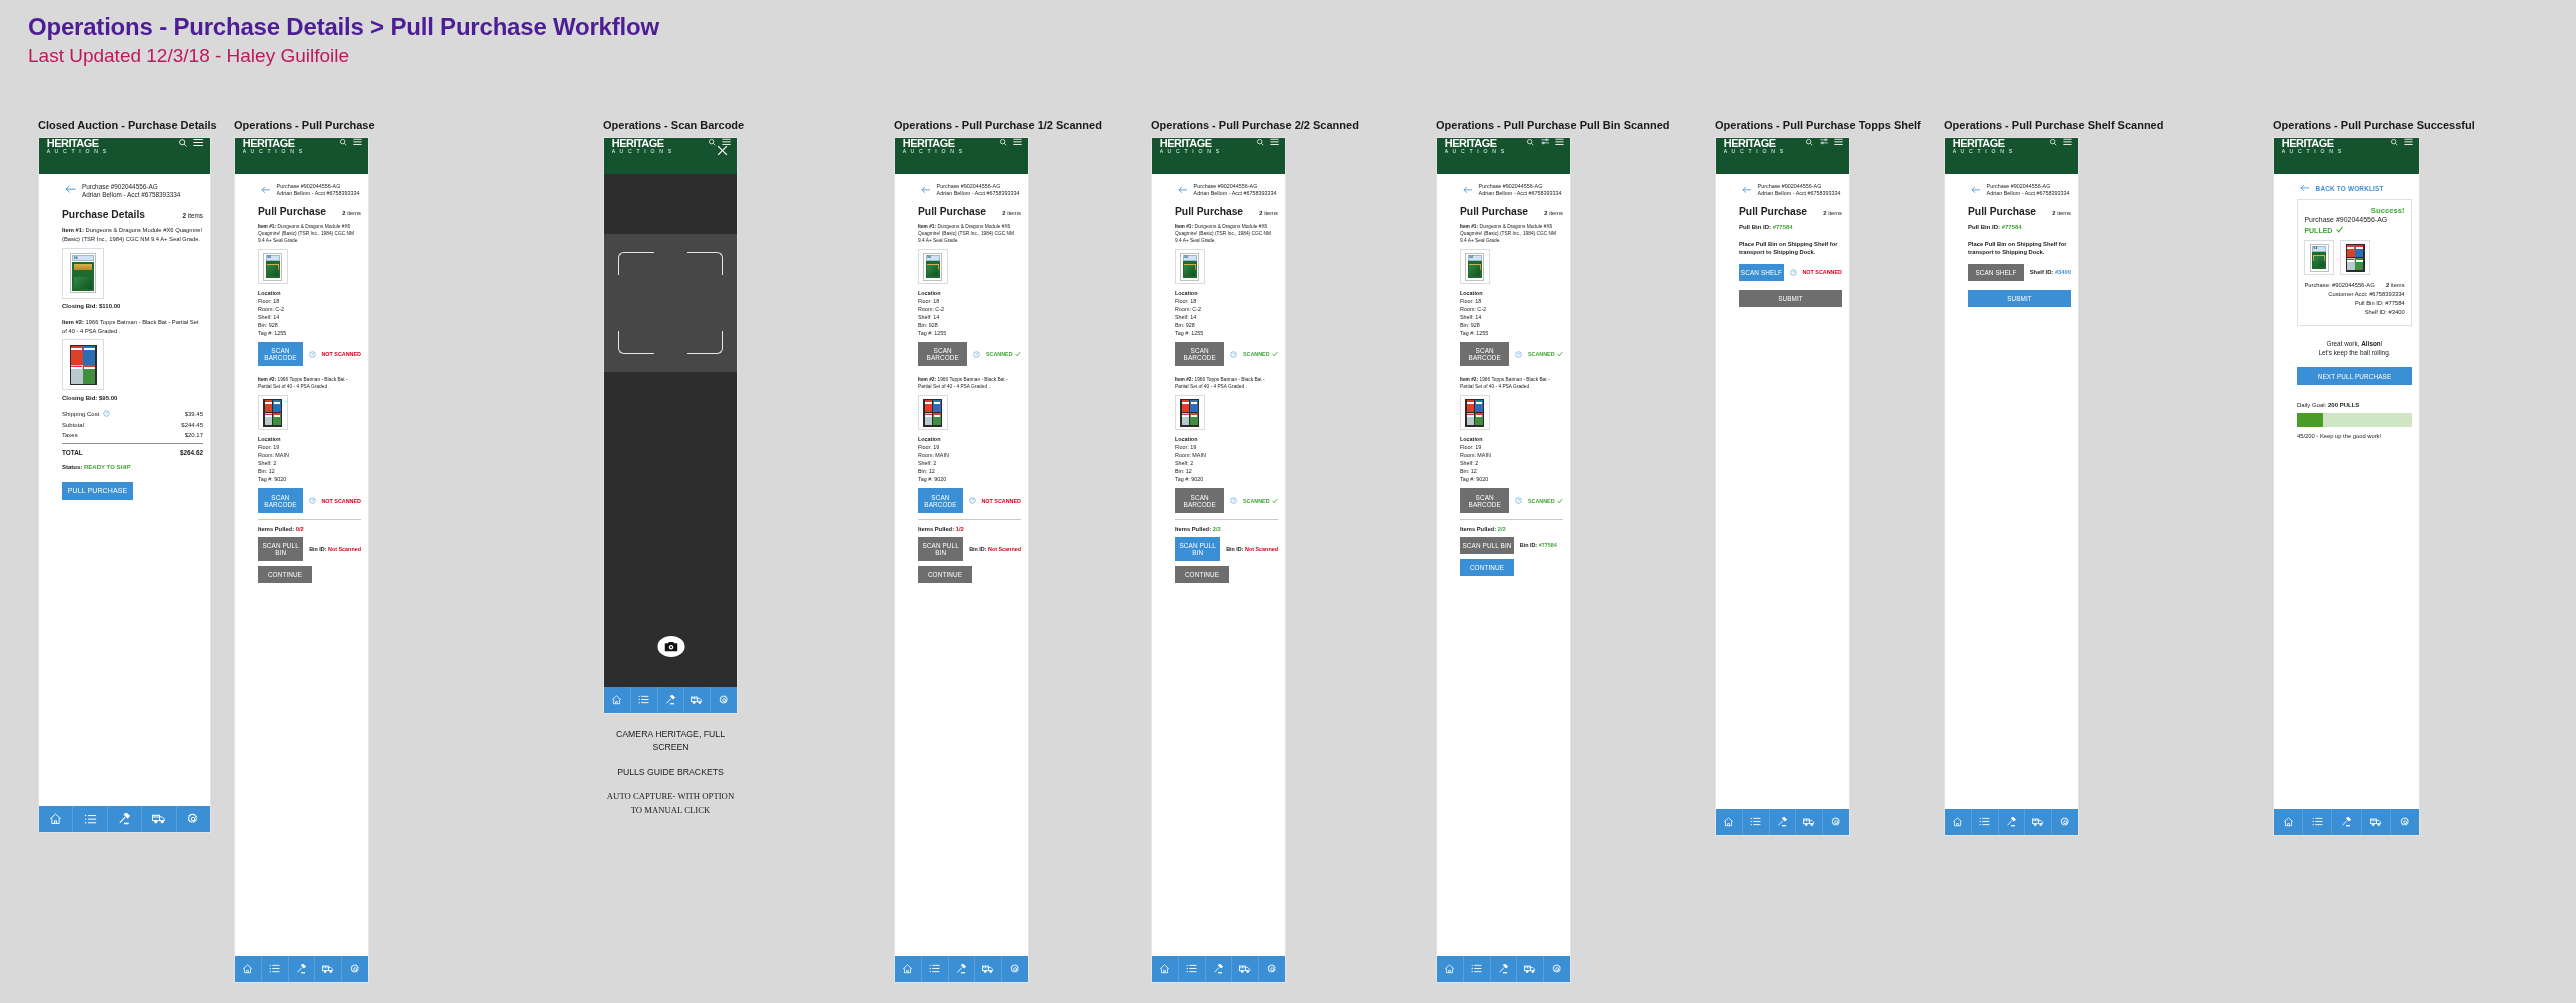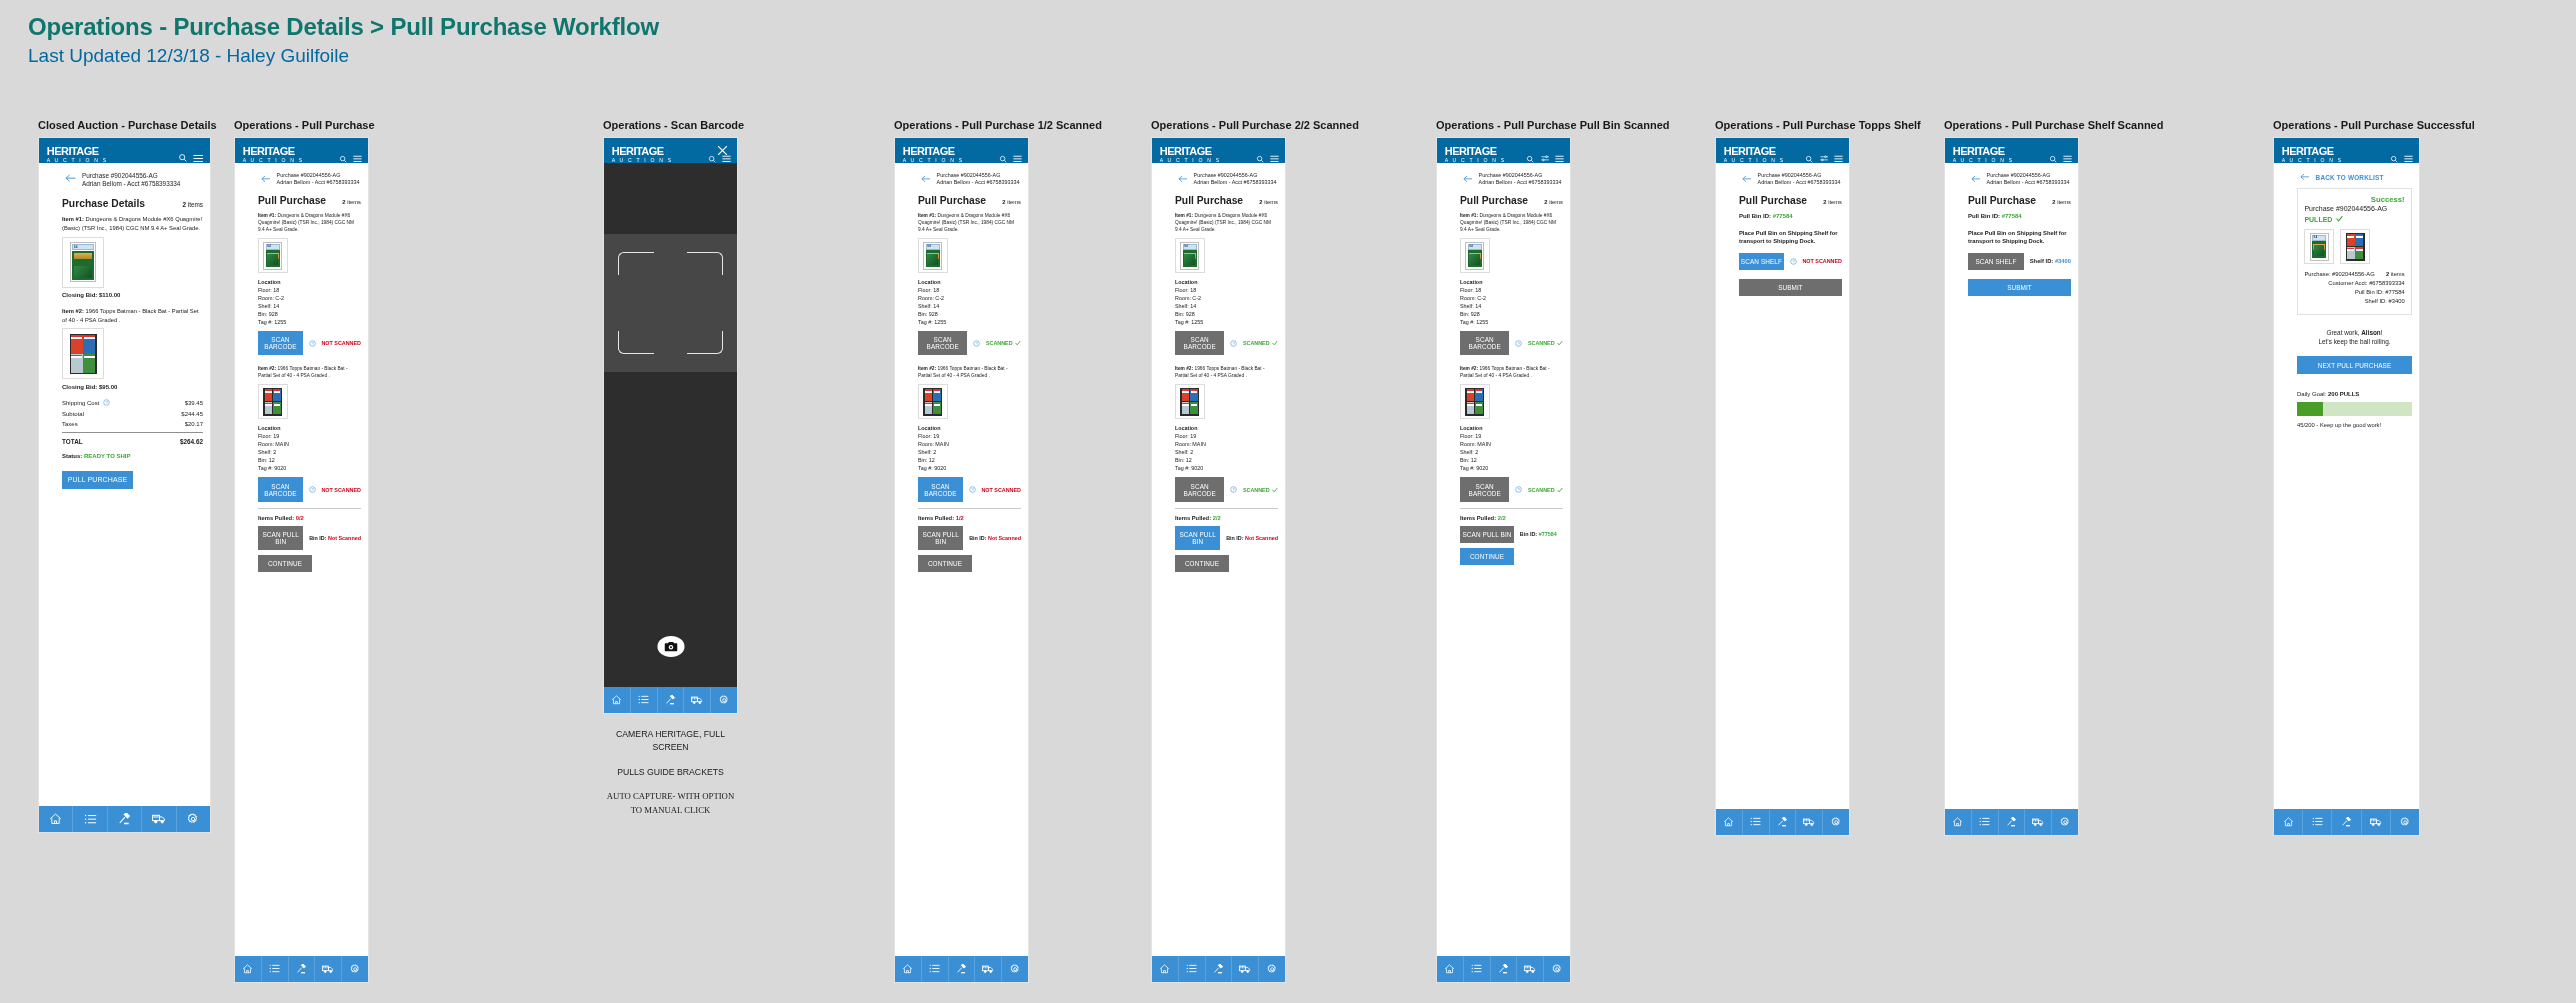--- a/index.html
+++ b/index.html
@@ -4,31 +4,31 @@
 <style>
   * { box-sizing: border-box; margin:0; padding:0; }
   body {
     width: 2576px; height: 1004px;
     background: #d9d9d9;
     font-family: "Liberation Sans", sans-serif;
     color: #222;
     overflow: hidden;
   }
   .page-header { position:absolute; left:28px; top:13px; }
-  .page-title { font-size:24px; font-weight:bold; color:#0f766e; letter-spacing:-0.2px; }
-  .page-sub { font-size:19px; color:#0369a1; margin-top:3.8px; }
+  .page-title { font-size:24px; font-weight:bold; color:#4c1d95; letter-spacing:-0.2px; }
+  .page-sub { font-size:19px; color:#be185d; margin-top:3.8px; }
 
   .rail { position:absolute; top:119px; left:0; width:2576px; height:885px; }
   .col { position:absolute; top:0; }
   .col-title { font-size:11px; font-weight:bold; color:#1a1a1a; margin-bottom:5.8px; white-space:nowrap; }
 
   .phone { background:#fff; border:0.6px solid #e3e3e3; position:relative; }
 
   
-  .hdr { background:#0369a1; height:25px; display:flex; align-items:flex-end; justify-content:space-between; padding:0 6.4px; }
+  .hdr { background:#14532d; height:36px; display:flex; align-items:flex-start; justify-content:space-between; padding:0 6.4px; }
   .logo { line-height:1; padding-left:1.3px; }
   .logo .l1 { color:#fff; font-weight:bold; font-size:11px; letter-spacing:-0.5px; display:block; }
   .logo .l2 { color:#fff; font-size:5.1px; letter-spacing:1.7px; display:block; margin-top:0.6px; }
   .hdr-icons { display:flex; align-items:center; gap:5.8px; }
   .hdr-icons svg { display:block; }
 
   
   .pbody { padding:6.4px 7px 0 7px;margin-left:16px; }
   .backrow { display:flex; align-items:flex-start; gap:6.4px; padding:2.6px 0 3.8px 2.6px; }
   .backrow .arrow { flex:0 0 auto; margin-top:1.9px; }

